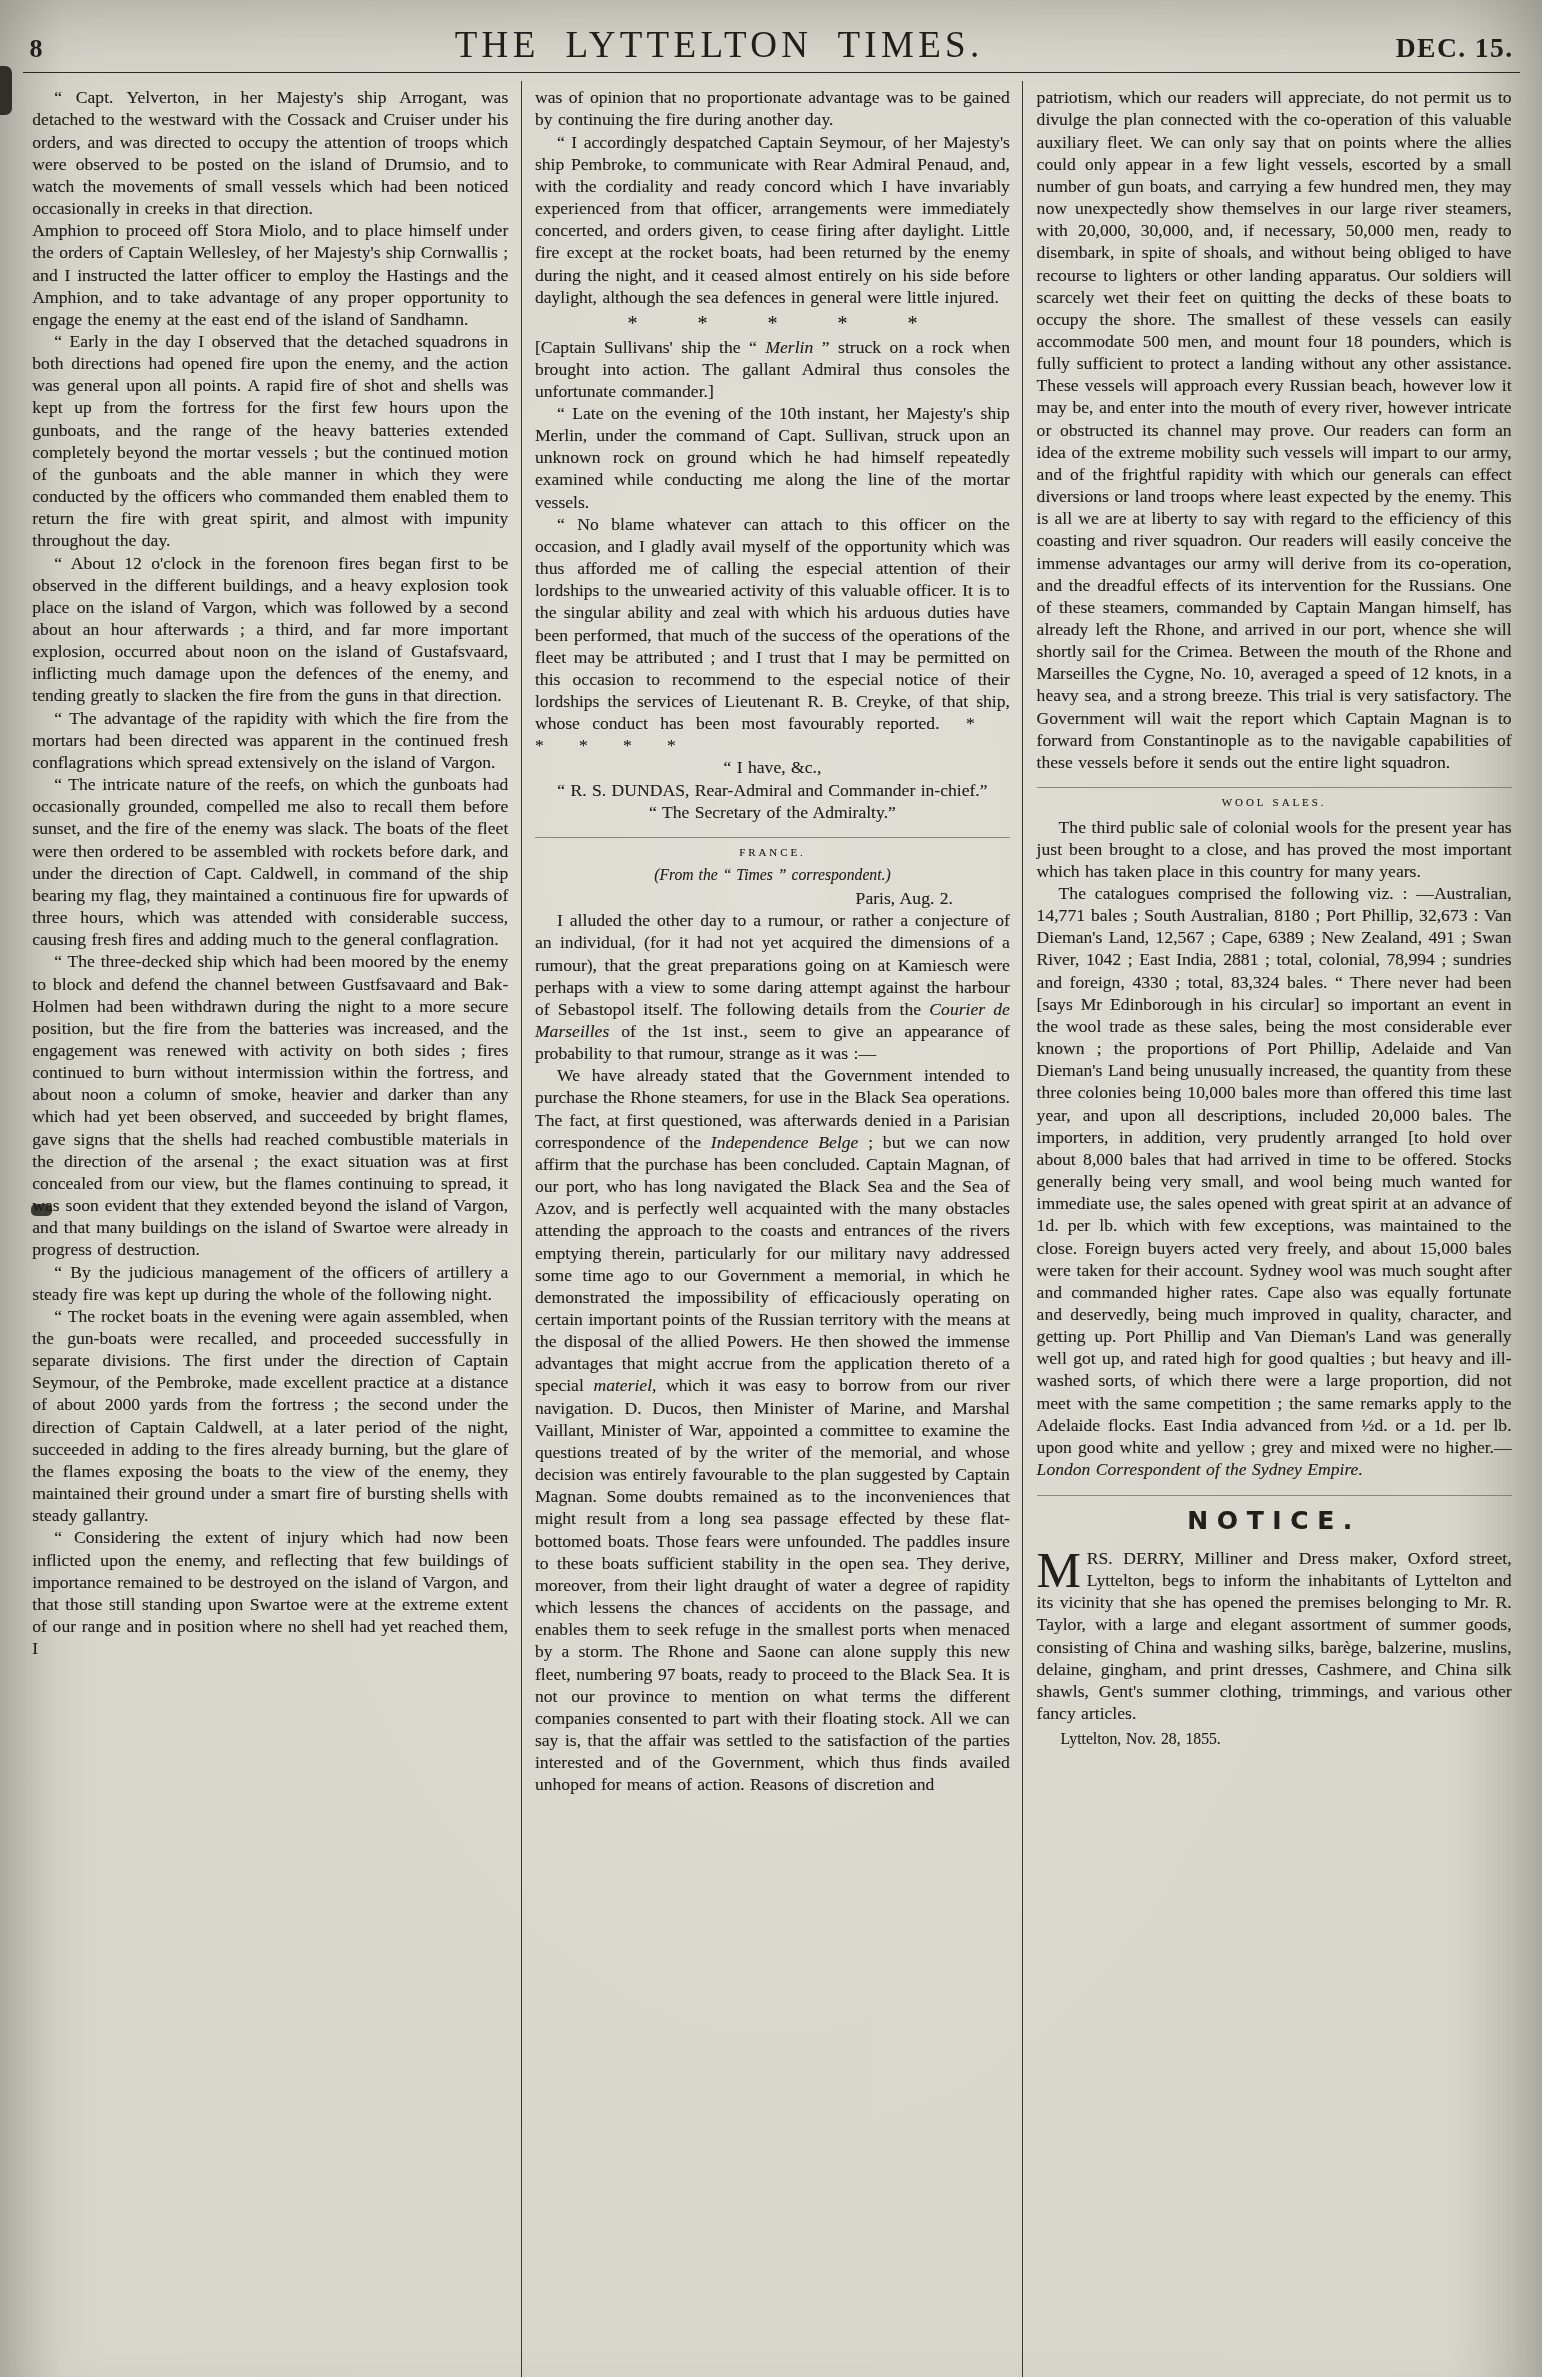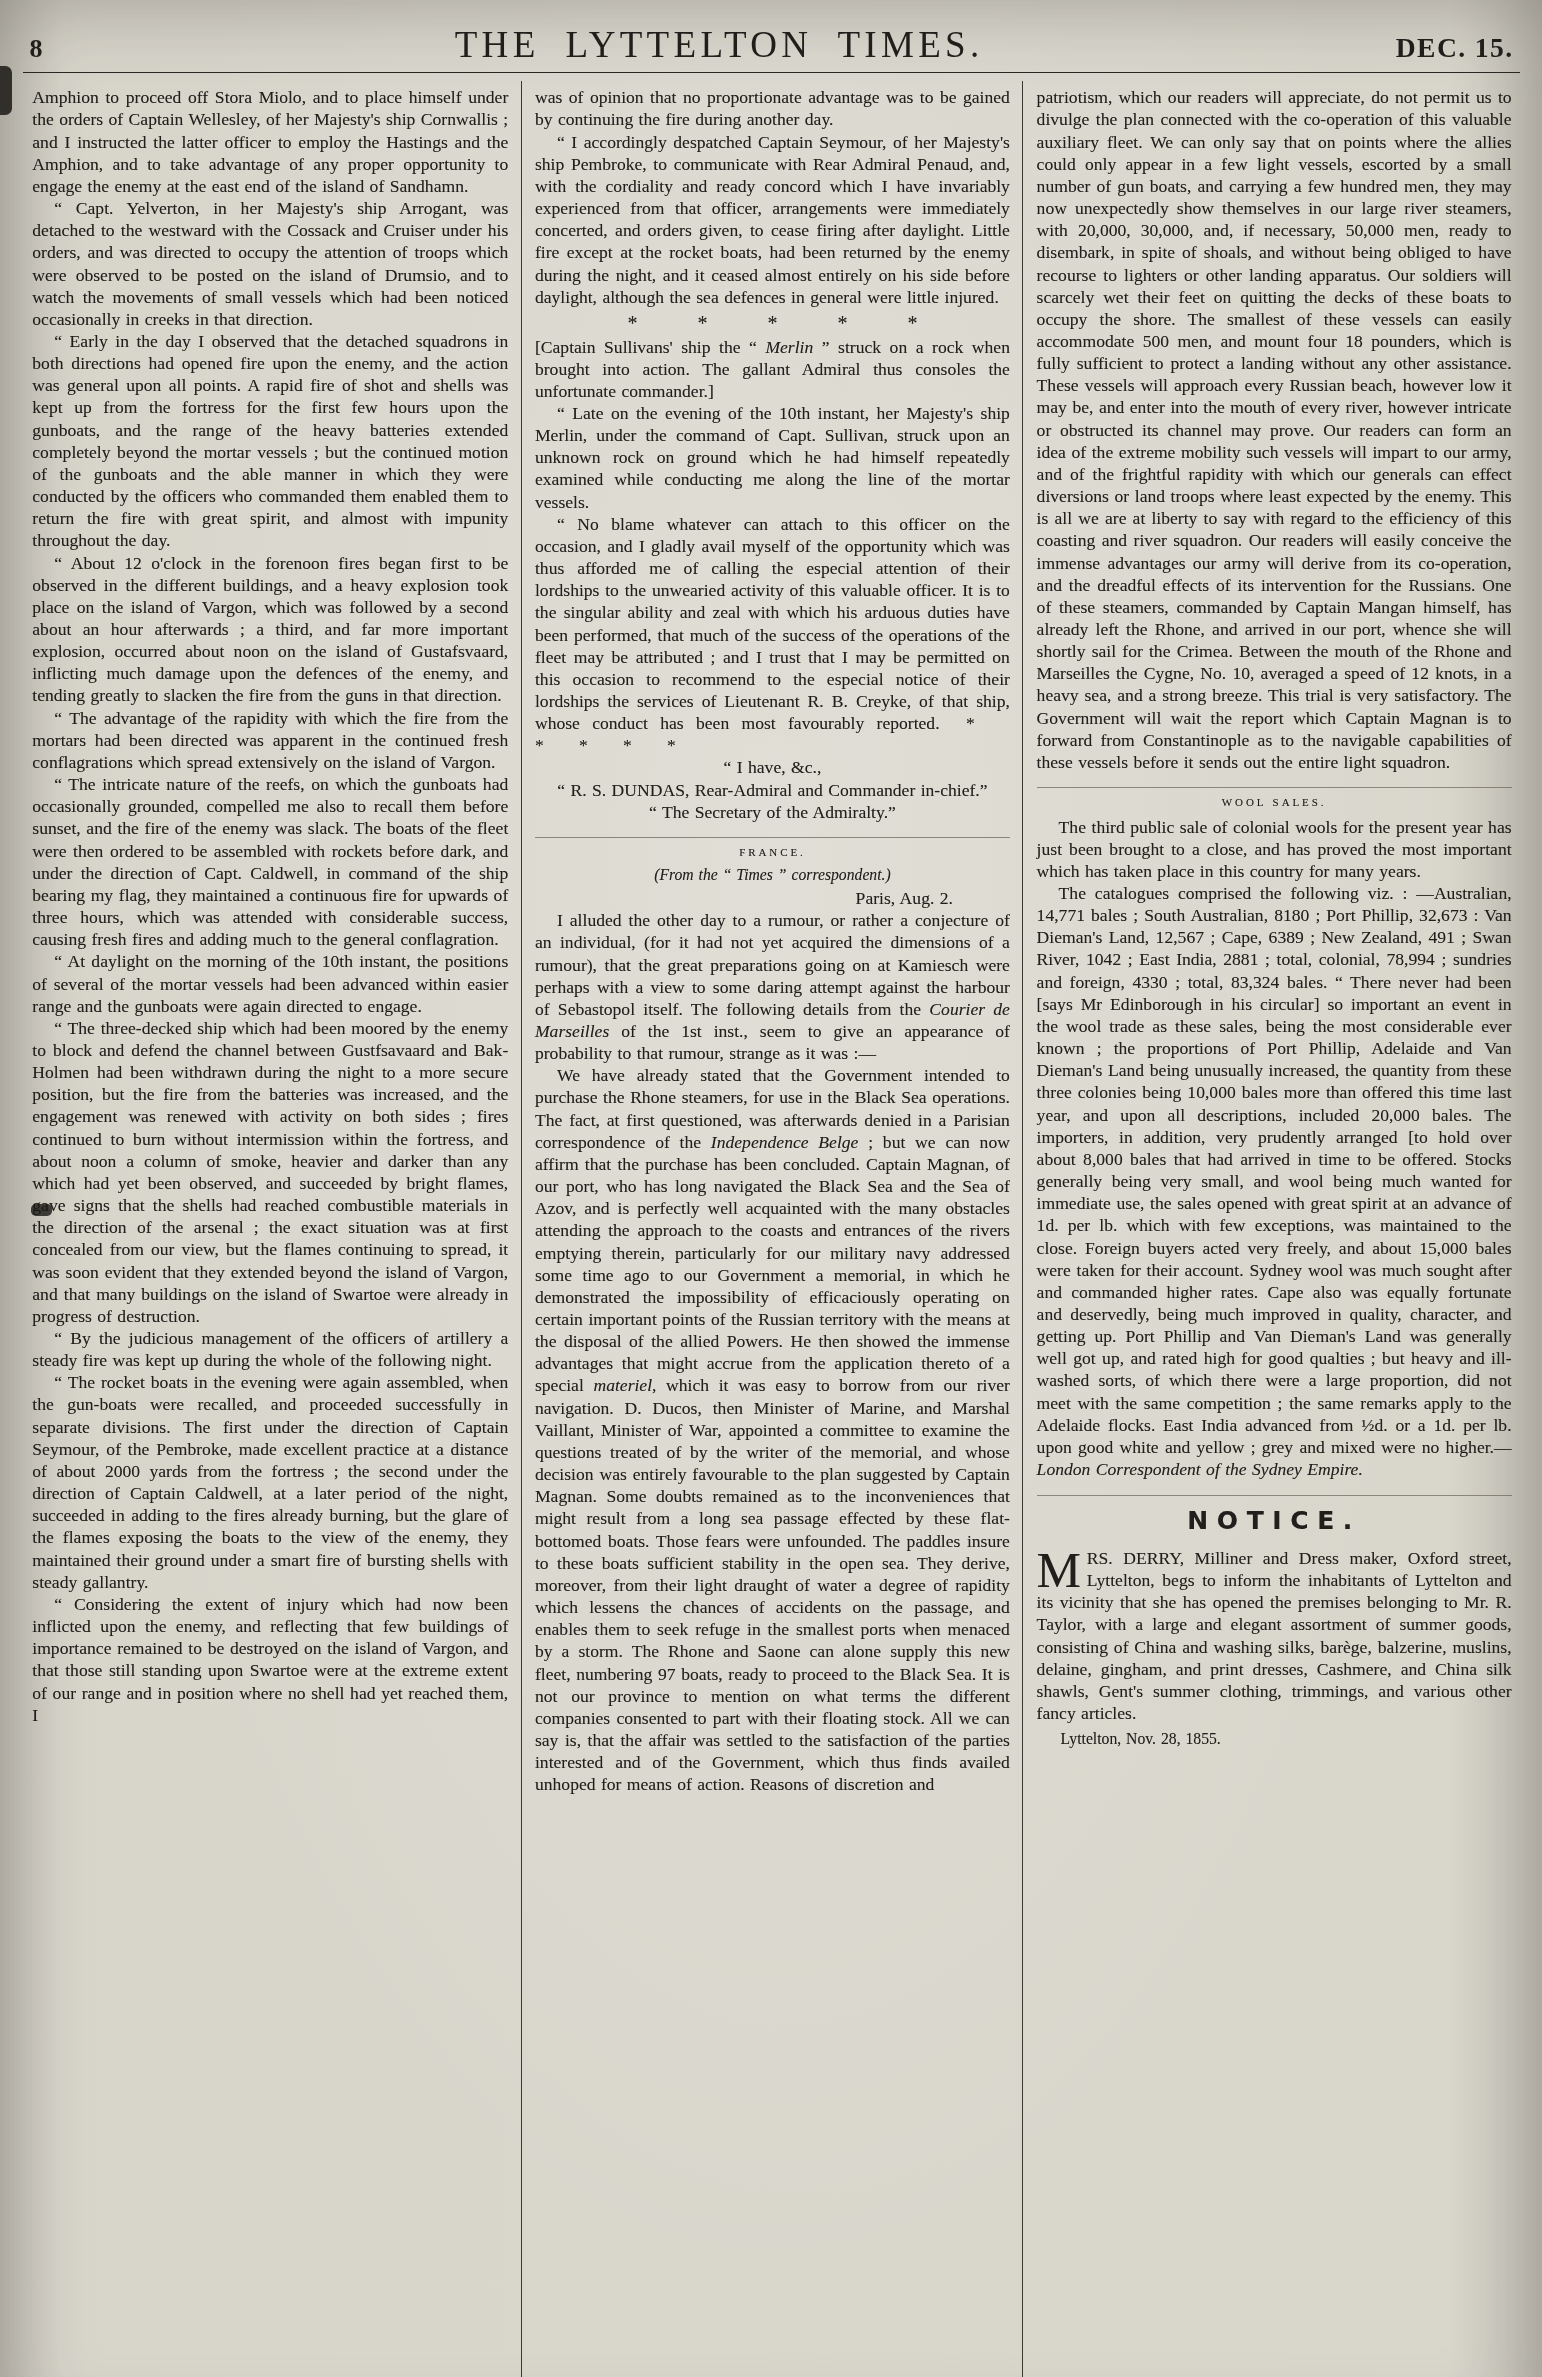--- a/index.html
+++ b/index.html
@@ -130,27 +130,26 @@
   <header class="masthead">
     <span class="pageno">8</span>
     <h1 class="title">THE LYTTELTON TIMES.</h1>
     <span class="issue-date">DEC. 15.</span>
   </header>
 
   <div class="masthead-rule"></div>
 
   <main class="columns">
     <section class="col">
+        <div class="block p"><span>“ Capt. Yelverton, in her Majesty's ship Arrogant, was detached to the westward with the Cossack and Cruiser under his orders, and was directed to occupy the attention of troops which were observed to be posted on the island of Drumsio, and to watch the movements of small vessels which had been noticed occasionally in creeks in that direction.</span></div>
         <div class="block cont"><span>Amphion to proceed off Stora Miolo, and to place himself under the orders of Captain Wellesley, of her Majesty's ship Cornwallis ; and I instructed the latter officer to employ the Hastings and the Amphion, and to take advantage of any proper opportunity to engage the enemy at the east end of the island of Sandhamn.</span></div>
-        <div class="block p"><span>“ Capt. Yelverton, in her Majesty's ship Arrogant, was detached to the westward with the Cossack and Cruiser under his orders, and was directed to occupy the attention of troops which were observed to be posted on the island of Drumsio, and to watch the movements of small vessels which had been noticed occasionally in creeks in that direction.</span></div>
         <div class="block p"><span>“ Early in the day I observed that the detached squadrons in both directions had opened fire upon the enemy, and the action was general upon all points. A rapid fire of shot and shells was kept up from the fortress for the first few hours upon the gunboats, and the range of the heavy batteries extended completely beyond the mortar vessels ; but the continued motion of the gunboats and the able manner in which they were conducted by the officers who commanded them enabled them to return the fire with great spirit, and almost with impunity throughout the day.</span></div>
         <div class="block p"><span>“ About 12 o'clock in the forenoon fires began first to be observed in the different buildings, and a heavy explosion took place on the island of Vargon, which was followed by a second about an hour afterwards ; a third, and far more important explosion, occurred about noon on the island of Gustafsvaard, inflicting much damage upon the defences of the enemy, and tending greatly to slacken the fire from the guns in that direction.</span></div>
         <div class="block p"><span>“ The advantage of the rapidity with which the fire from the mortars had been directed was apparent in the continued fresh conflagrations which spread extensively on the island of Vargon.</span></div>
         <div class="block p"><span>“ The intricate nature of the reefs, on which the gunboats had occasionally grounded, compelled me also to recall them before sunset, and the fire of the enemy was slack. The boats of the fleet were then ordered to be assembled with rockets before dark, and under the direction of Capt. Caldwell, in command of the ship bearing my flag, they maintained a continuous fire for upwards of three hours, which was attended with considerable success, causing fresh fires and adding much to the general conflagration.</span></div>
-        <div class="block p"><span>“ At daylight on the morning of the 10th instant, the positions of several of the mortar vessels had been advanced within easier range and the gunboats were again directed to engage.</span></div>
         <div class="block p"><span>“ The three-decked ship which had been moored by the enemy to block and defend the channel between Gustfsavaard and Bak-Holmen had been withdrawn during the night to a more secure position, but the fire from the batteries was increased, and the engagement was renewed with activity on both sides ; fires continued to burn without intermission within the fortress, and about noon a column of smoke, heavier and darker than any which had yet been observed, and succeeded by bright flames, gave signs that the shells had reached combustible materials in the direction of the arsenal ; the exact situation was at first concealed from our view, but the flames continuing to spread, it was soon evident that they extended beyond the island of Vargon, and that many buildings on the island of Swartoe were already in progress of destruction.</span></div>
         <div class="block p"><span>“ By the judicious management of the officers of artillery a steady fire was kept up during the whole of the following night.</span></div>
         <div class="block p"><span>“ The rocket boats in the evening were again assembled, when the gun-boats were recalled, and proceeded successfully in separate divisions. The first under the direction of Captain Seymour, of the Pembroke, made excellent practice at a distance of about 2000 yards from the fortress ; the second under the direction of Captain Caldwell, at a later period of the night, succeeded in adding to the fires already burning, but the glare of the flames exposing the boats to the view of the enemy, they maintained their ground under a smart fire of bursting shells with steady gallantry.</span></div>
         <div class="block p"><span>“ Considering the extent of injury which had now been inflicted upon the enemy, and reflecting that few buildings of importance remained to be destroyed on the island of Vargon, and that those still standing upon Swartoe were at the extreme extent of our range and in position where no shell had yet reached them, I</span></div>
       </section>
     <section class="col">
         <div class="block cont"><span>was of opinion that no proportionate advantage was to be gained by continuing the fire during another day.</span></div>
         <div class="block p"><span>“ I accordingly despatched Captain Seymour, of her Majesty's ship Pembroke, to communicate with Rear Admiral Penaud, and, with the cordiality and ready concord which I have invariably experienced from that officer, arrangements were immediately concerted, and orders given, to cease firing after daylight. Little fire except at the rocket boats, had been returned by the enemy during the night, and it ceased almost entirely on his side before daylight, although the sea defences in general were little injured.</span></div>
         <div class="block stars"><span>*   *   *   *   *</span></div>
         <div class="block cont"><span>[Captain Sullivans' ship the “ </span><span class="it">Merlin</span><span> ” struck on a rock when brought into action. The gallant Admiral thus consoles the unfortunate commander.]</span></div>

